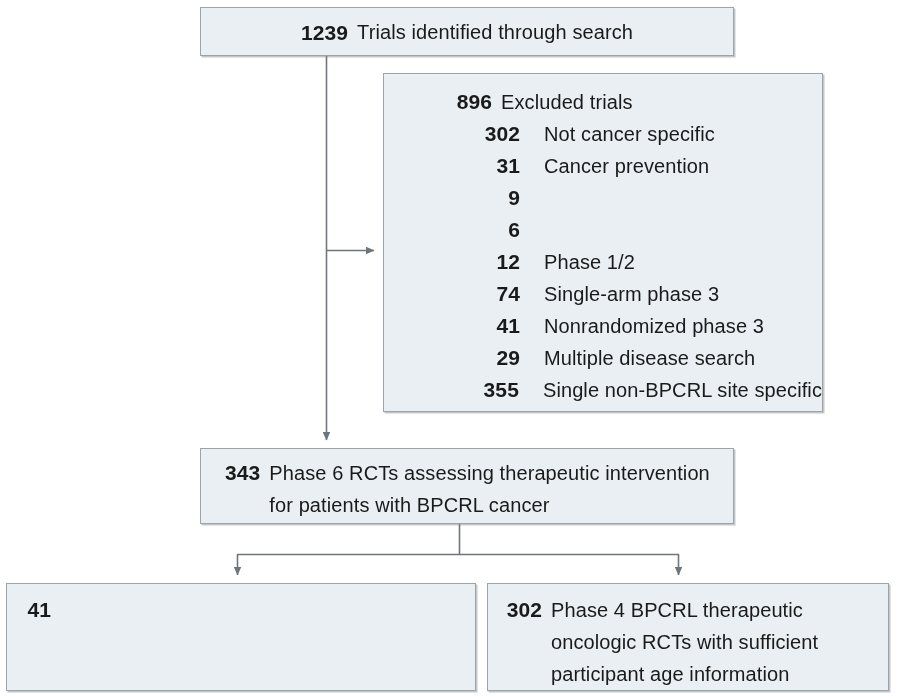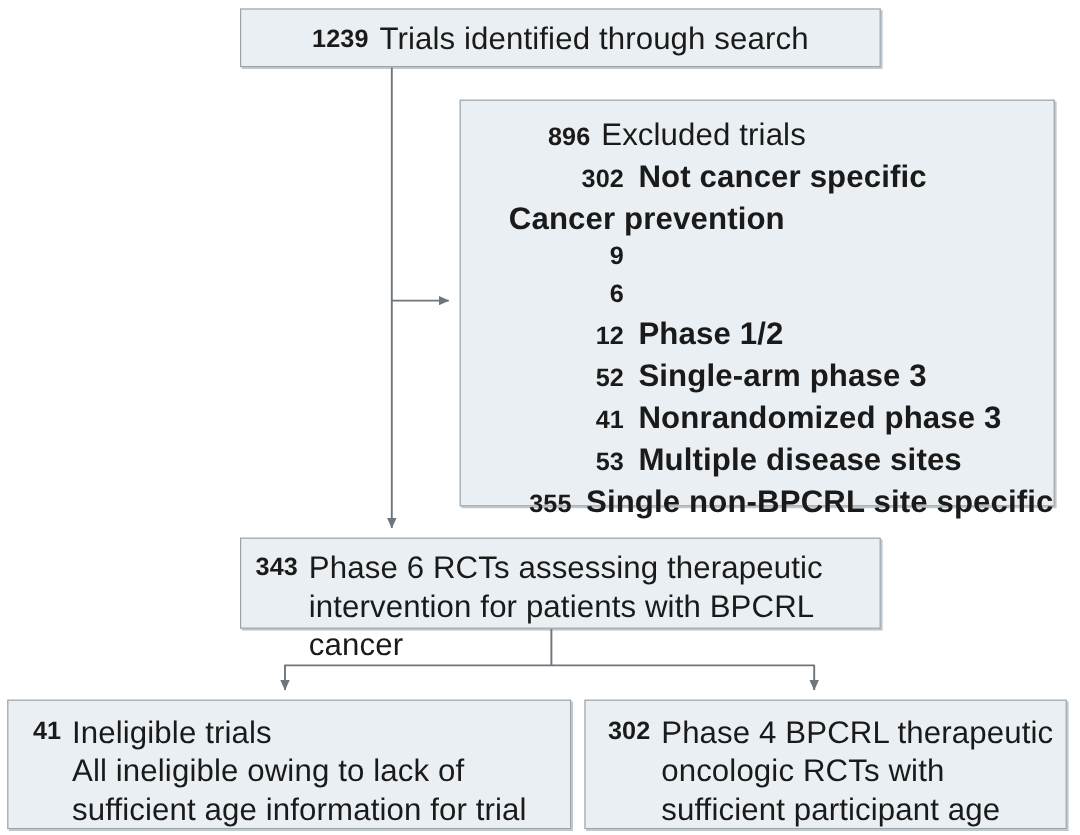--- a/index.html
+++ b/index.html
@@ -34,21 +34,21 @@
     top: 0; left: 0;
     width: 900px;
     height: 696px;
     pointer-events: none;
   }
   
   #box-identified {
     left: 200px; top: 7px; width: 534px; height: 49px;
   }
   #box-excluded {
-    left: 383px; top: 83px; width: 496px; height: 339px;
+    left: 383px; top: 73px; width: 440px; height: 339px;
   }
   #box-rcts {
     left: 200px; top: 448px; width: 534px; height: 76px;
   }
   #box-ineligible {
     left: 6px; top: 583px; width: 470px; height: 108px;
   }
   #box-sufficient {
     left: 487px; top: 583px; width: 402px; height: 108px;
   }
@@ -61,21 +61,21 @@
     white-space: nowrap;
   }
   .num {
     font-weight: bold;
     text-align: right;
     font-size: 21px;
     letter-spacing: 0.1px;
   }
   .lbl {
     font-weight: normal;
-    font-size: 26px;
+    font-size: 20px;
     letter-spacing: 0.1px;
   }
 
   
   #box-identified .row {
     justify-content: center;
     height: 49px;
     line-height: 49px;
     align-items: center;
   }
@@ -90,27 +90,27 @@
     padding-left: 12px;
     box-sizing: content-box;
   }
   #box-excluded .row.head .lbl { margin-left: 9px; }
   #box-excluded .row.sub .num {
     width: 96px;
     padding-left: 12px;
     box-sizing: content-box;
     text-indent: 0;
   }
-  #box-excluded .row.sub .lbl { margin-left: 12px; font-weight: bold; }
+  #box-excluded .row.sub .lbl { margin-left: 24px; }
   #box-excluded .row.sub { padding-left: 28px; }
 
   
   #box-rcts .inner { padding: 8px 0 0 12px; }
   #box-rcts .row { align-items: flex-start; }
-  #box-rcts .num { width: 42px; }
+  #box-rcts .num { width: 42px; margin-left: 12px; }
   #box-rcts .lbl {
     margin-left: 9px;
     white-space: normal;
     display: block;
   }
 
   
   .bottombox .inner { padding: 10px 0 0 12px; }
   .bottombox .row { align-items: flex-start; }
   #box-ineligible .num { width: 32px; }
@@ -158,43 +158,44 @@
       <div class="row head">
         <span class="num">896</span>
         <span class="lbl">Excluded trials</span>
       </div>
 
       <div class="row sub">
         <span class="num">302</span>
         <span class="lbl">Not cancer specific</span>
       </div>
       <div class="row sub">
+        <span class="num">31</span>
         <span class="lbl">Cancer prevention</span>
       </div>
       <div class="row sub">
         <span class="num">9</span>
       </div>
       <div class="row sub">
         <span class="num">6</span>
       </div>
       <div class="row sub">
         <span class="num">12</span>
         <span class="lbl">Phase 1/2</span>
       </div>
       <div class="row sub">
-        <span class="num">52</span>
+        <span class="num">74</span>
         <span class="lbl">Single-arm phase 3</span>
       </div>
       <div class="row sub">
         <span class="num">41</span>
         <span class="lbl">Nonrandomized phase 3</span>
       </div>
       <div class="row sub">
-        <span class="num">53</span>
-        <span class="lbl">Multiple disease sites</span>
+        <span class="num">29</span>
+        <span class="lbl">Multiple disease search</span>
       </div>
       <div class="row sub">
         <span class="num">355</span>
         <span class="lbl">Single non-BPCRL site specific</span>
       </div>
 
     </div>
   </div>
 
   <div class="box" id="box-rcts">
@@ -203,21 +204,20 @@
         <span class="num">343</span>
         <span class="lbl">Phase 6 RCTs assessing therapeutic intervention for patients with BPCRL cancer</span>
       </div>
     </div>
   </div>
 
   <div class="box bottombox" id="box-ineligible">
     <div class="inner">
       <div class="row">
         <span class="num">41</span>
-        <span class="lbl"><span>Ineligible trials</span><br><span>All ineligible owing to lack of sufficient age information for trial participants</span></span>
       </div>
     </div>
   </div>
 
   <div class="box bottombox" id="box-sufficient">
     <div class="inner">
       <div class="row">
         <span class="num">302</span>
         <span class="lbl">Phase 4 BPCRL therapeutic oncologic RCTs with sufficient participant age information</span>
       </div>

